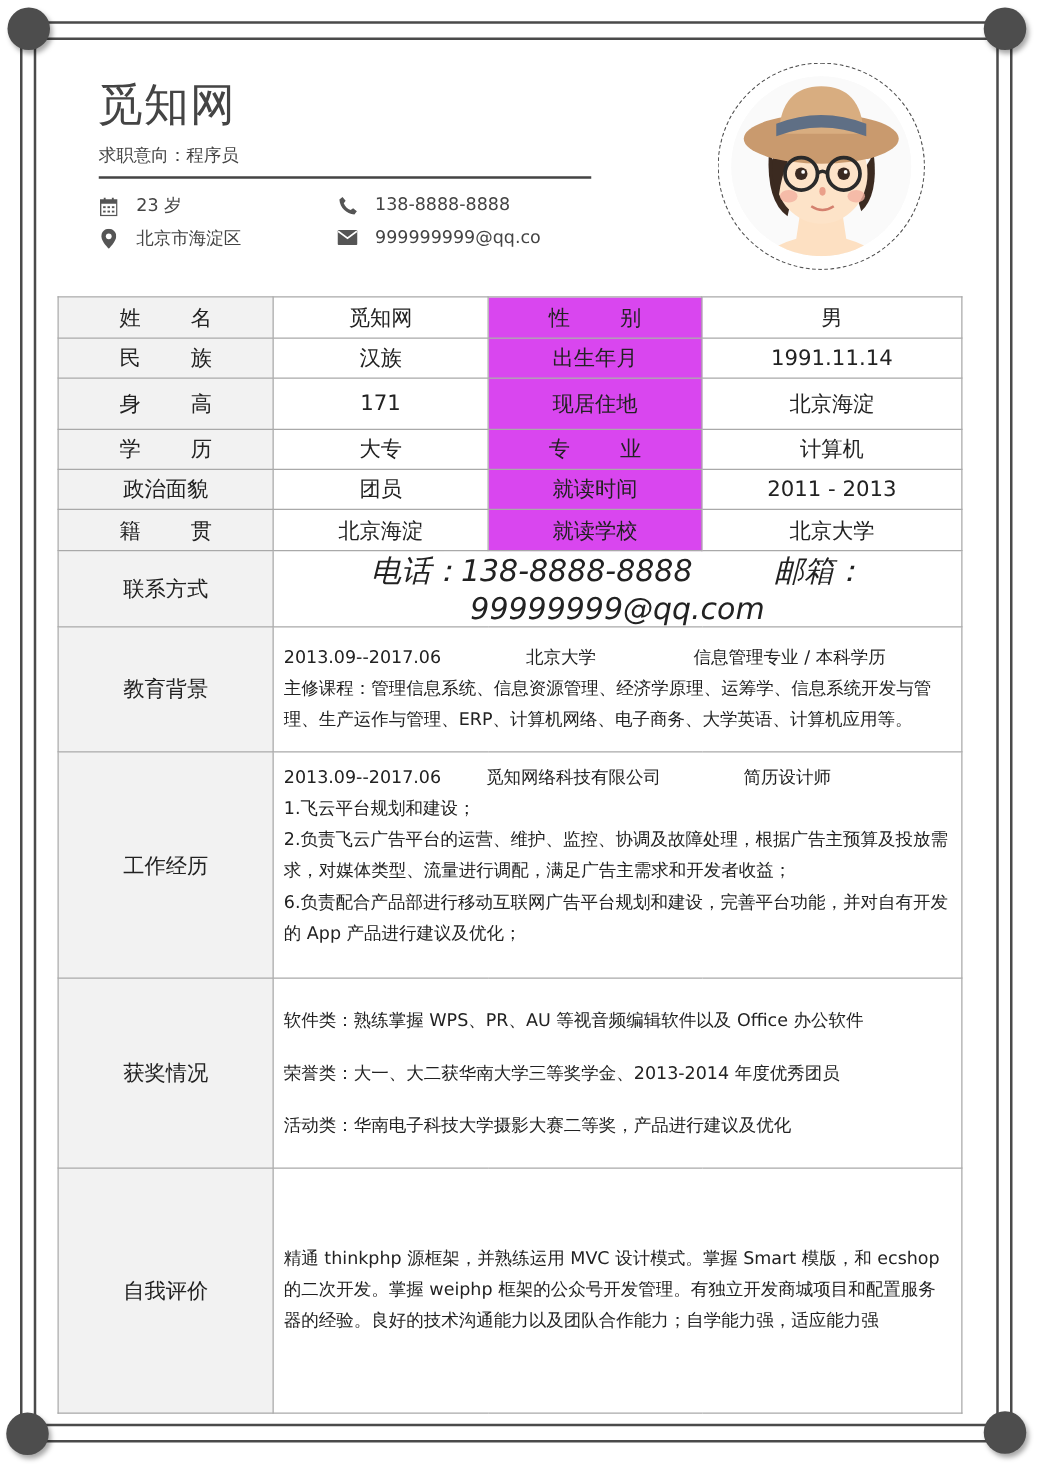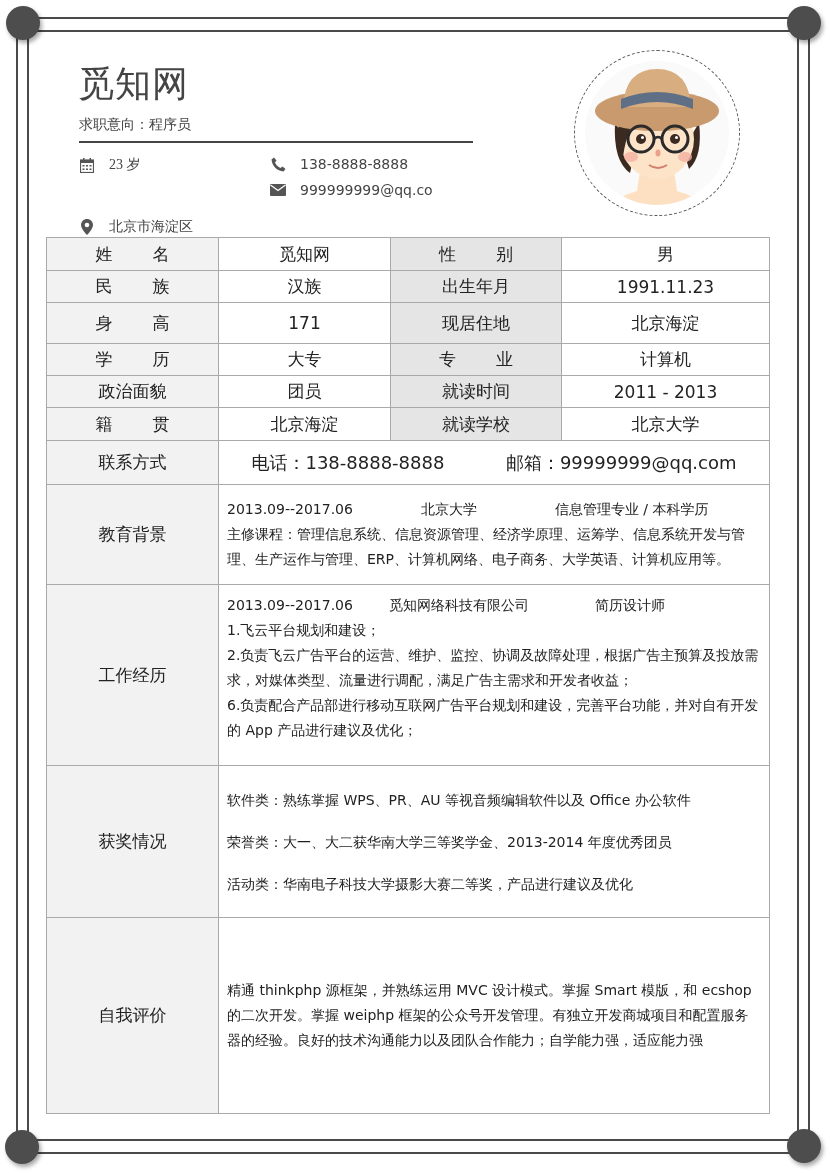--- a/index.html
+++ b/index.html
@@ -13,21 +13,21 @@
   .intent { position:absolute; left:79px; top:116px; font-size:14px; color:#444; }
   .intent-rule { position:absolute; left:79px; top:141px; width:394px; height:2px; background:#444; }
   .info { position:absolute; font-size:14px; color:#444; display:flex; align-items:center; }
   .info .ic { width:16px; height:16px; margin-right:14px; display:inline-flex; align-items:center; justify-content:center; }
   .avatar-ring { position:absolute; left:574px; top:50px; width:166px; height:166px; border-radius:50%;
                  border:1.5px dashed #555; box-sizing:border-box; }
   .avatar { position:absolute; left:585px; top:61px; width:144px; height:144px; border-radius:50%; background:#fafafa; overflow:hidden; }
   table.resume { position:absolute; left:46px; top:237px; width:723px; border-collapse:collapse; table-layout:fixed; }
   table.resume td { border:1px solid #a9a9a9; font-size:17px; color:#222; text-align:center; padding:0; }
   td.lbl { background:#f2f2f2; }
-  td.lbl2 { background:#e5e5e5; }
+  td.lbl2 { background:#d946ef; }
   td.val { background:#fff; }
   .gap { display:inline-block; width:40px; }
   .block { text-align:left !important; font-size:14px !important; line-height:25px; padding:0 8px !important; vertical-align:middle; }
   .block p { margin:0; }
   .wm { position:absolute; left:300px; top:300px; font-size:120px; color:rgba(0,0,0,0.05); transform:rotate(-45deg); pointer-events:none; }
 </style>
 </head>
 <body>
 
 <div>
@@ -44,40 +44,40 @@
   <div class="dot" style="left:5px; top:1130px;"></div>
   <div class="dot" style="left:787px; top:1129px;"></div>
 </div>
 
 <div class="name">觅知网</div>
 <div class="intent">
   <span>求职意向：</span><span>程序员</span>
 </div>
 <div class="intent-rule"></div>
 
-<div class="info" style="left:79px; top:156px;font-family:Liberation Serif, serif;">
+<div class="info" style="left:79px; top:156px;">
   <span class="ic">
     <svg width="14" height="15" viewBox="0 0 14 15">
         <rect x="0.5" y="2" width="13" height="12.5" fill="none" stroke="#555" stroke-width="1.2"></rect>
         <rect x="0.5" y="2" width="13" height="3" fill="#555"></rect>
         <rect x="3" y="0" width="1.5" height="3" fill="#555"></rect>
         <rect x="9.5" y="0" width="1.5" height="3" fill="#555"></rect>
         <g fill="#555">
           <rect x="2.5" y="7" width="2" height="1.5"></rect>
           <rect x="6" y="7" width="2" height="1.5"></rect>
           <rect x="9.5" y="7" width="2" height="1.5"></rect>
           <rect x="2.5" y="10.5" width="2" height="1.5"></rect>
           <rect x="6" y="10.5" width="2" height="1.5"></rect>
           <rect x="9.5" y="10.5" width="2" height="1.5"></rect>
         </g>
       </svg>
   </span>
   <span>23 岁</span>
 </div>
-<div class="info" style="left:79px; top:182px;margin-top:36px;">
+<div class="info" style="left:79px; top:182px;">
   <span class="ic">
     <svg width="12" height="16" viewBox="0 0 12 16">
         <path d="M6 0 C2.7 0 0 2.7 0 6 C0 10 6 16 6 16 C6 16 12 10 12 6 C12 2.7 9.3 0 6 0 Z" fill="#555"></path>
         <circle cx="6" cy="6" r="2.3" fill="#fff"></circle>
       </svg>
   </span>
   <span>北京市海淀区</span>
 </div>
 <div class="info" style="left:270px; top:156px;">
   <span class="ic">
@@ -146,21 +146,21 @@
     <tr style="height:33px">
       <td class="lbl"><span>姓</span><span class="gap"></span><span>名</span></td>
       <td class="val">觅知网</td>
       <td class="lbl2"><span>性</span><span class="gap"></span><span>别</span></td>
       <td class="val">男</td>
     </tr>
     <tr style="height:32px">
       <td class="lbl"><span>民</span><span class="gap"></span><span>族</span></td>
       <td class="val">汉族</td>
       <td class="lbl2">出生年月</td>
-      <td class="val">1991.11.23</td>
+      <td class="val">1991.11.14</td>
     </tr>
     <tr style="height:41px">
       <td class="lbl"><span>身</span><span class="gap"></span><span>高</span></td>
       <td class="val">171</td>
       <td class="lbl2">现居住地</td>
       <td class="val">北京海淀</td>
     </tr>
     <tr style="height:32px">
       <td class="lbl"><span>学</span><span class="gap"></span><span>历</span></td>
       <td class="val">大专</td>
@@ -174,21 +174,21 @@
       <td class="val">2011 - 2013</td>
     </tr>
     <tr style="height:33px">
       <td class="lbl"><span>籍</span><span class="gap"></span><span>贯</span></td>
       <td class="val">北京海淀</td>
       <td class="lbl2">就读学校</td>
       <td class="val">北京大学</td>
     </tr>
     <tr style="height:44px">
       <td class="lbl">联系方式</td>
-      <td class="val" colspan="3" style="font-size:18px;">
+      <td class="val" colspan="3" style="font-size:24px;font-style:italic;">
         <span>电话：</span><span>138-8888-8888</span>
         <span style="display:inline-block; width:50px;"></span>
         <span>邮箱：</span><span>99999999@qq.com</span>
       </td>
     </tr>
     <tr style="height:100px">
       <td class="lbl">教育背景</td>
       <td class="val block" colspan="3">
         <p>
           <span>2013.09--2017.06</span><span style="display:inline-block;width:68px"></span><span>北京大学</span><span style="display:inline-block;width:78px"></span><span>信息管理专业 / 本科学历</span>

